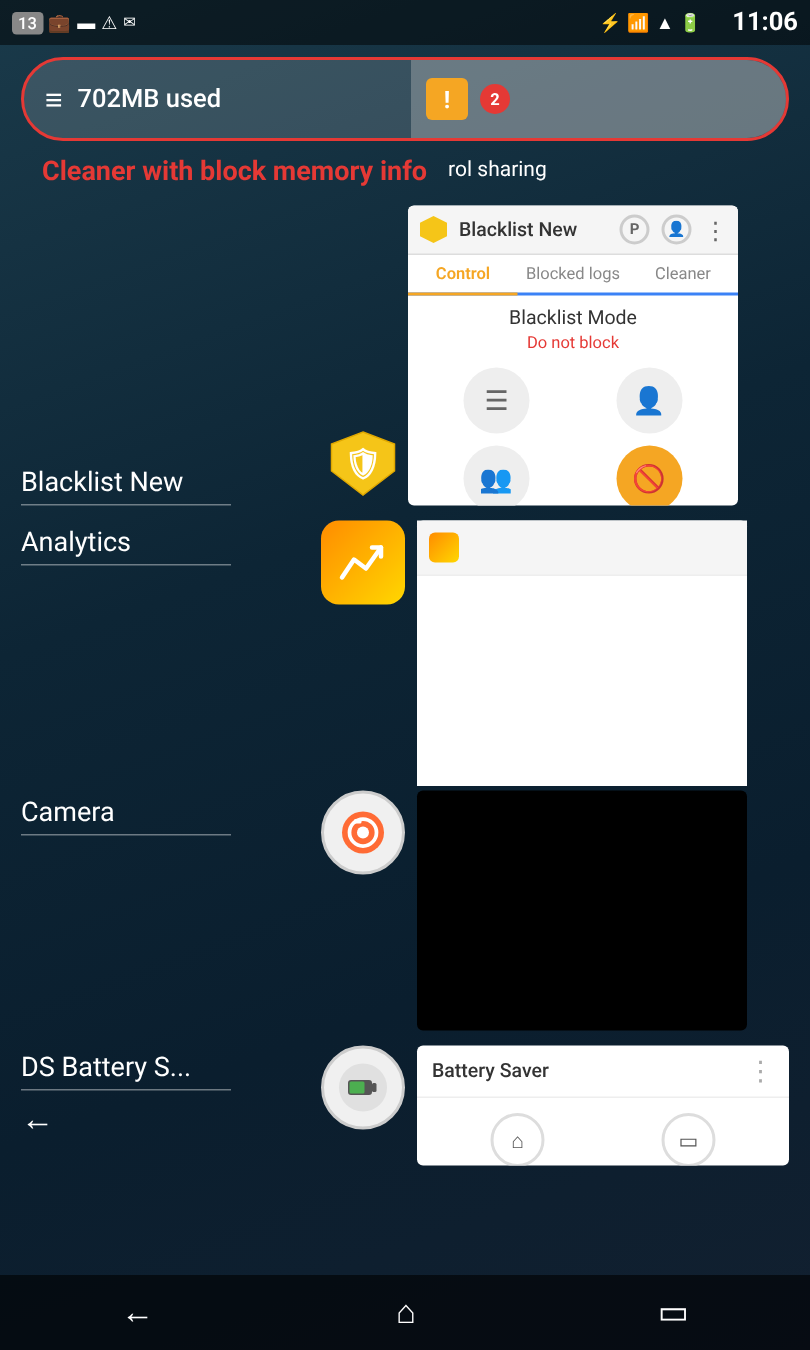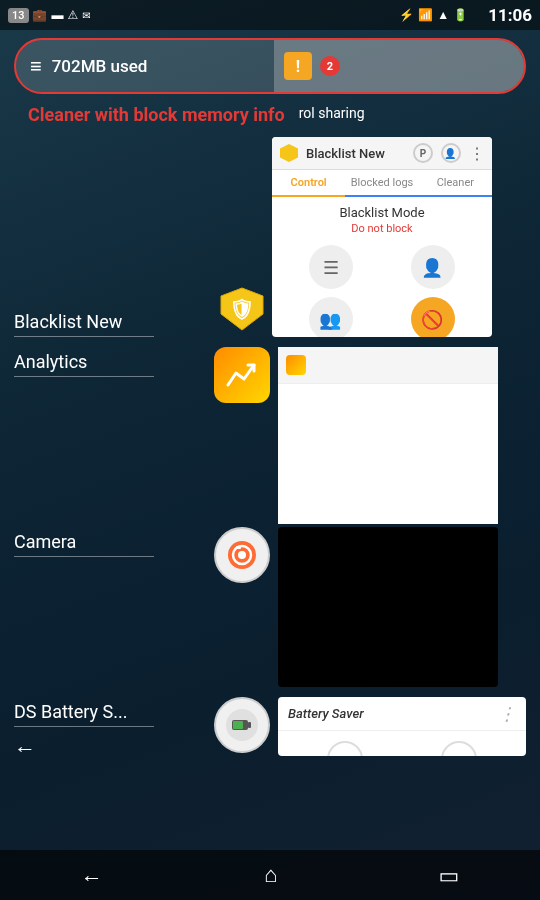--- a/index.html
+++ b/index.html
@@ -428,21 +428,21 @@
 
   <div style="width:56px;height:56px;border-radius:50%;background:#f0f0f0;display:flex;align-items:center;justify-content:center;margin-right:8px;flex-shrink:0;border:2px solid #ccc;">
     <svg width="36" height="36" viewBox="0 0 36 36">
       <circle cx="18" cy="18" r="16" fill="#e0e0e0"></circle>
       <rect x="8" y="13" width="16" height="10" rx="2" fill="#555"></rect>
       <rect x="24" y="15" width="3" height="6" rx="1" fill="#555"></rect>
       <rect x="9" y="14" width="10" height="8" rx="1" fill="#4caf50"></rect>
     </svg>
   </div>
 
-  <div style="flex:1;background:white;border-radius:4px;overflow:hidden;height:59px;font-style:italic;">
+  <div style="flex:1;background:white;border-radius:4px;overflow:hidden;height:80px;">
     <div style="display:flex;align-items:center;justify-content:space-between;padding:6px 10px;border-bottom:1px solid #eee;">
       <span style="font-size:13px;color:#333;font-weight:500;">Battery Saver</span>
       <span style="color:#aaa;font-size:18px;">⋮</span>
     </div>
     <div style="display:flex;align-items:center;justify-content:space-around;padding:10px;">
       <div style="width:36px;height:36px;border:2px solid #ddd;border-radius:50%;display:flex;align-items:center;justify-content:center;font-size:14px;color:#555;">⌂</div>
       <div style="width:36px;height:36px;border:2px solid #ddd;border-radius:50%;display:flex;align-items:center;justify-content:center;font-size:14px;color:#555;">▭</div>
     </div>
   </div>
 </div>

